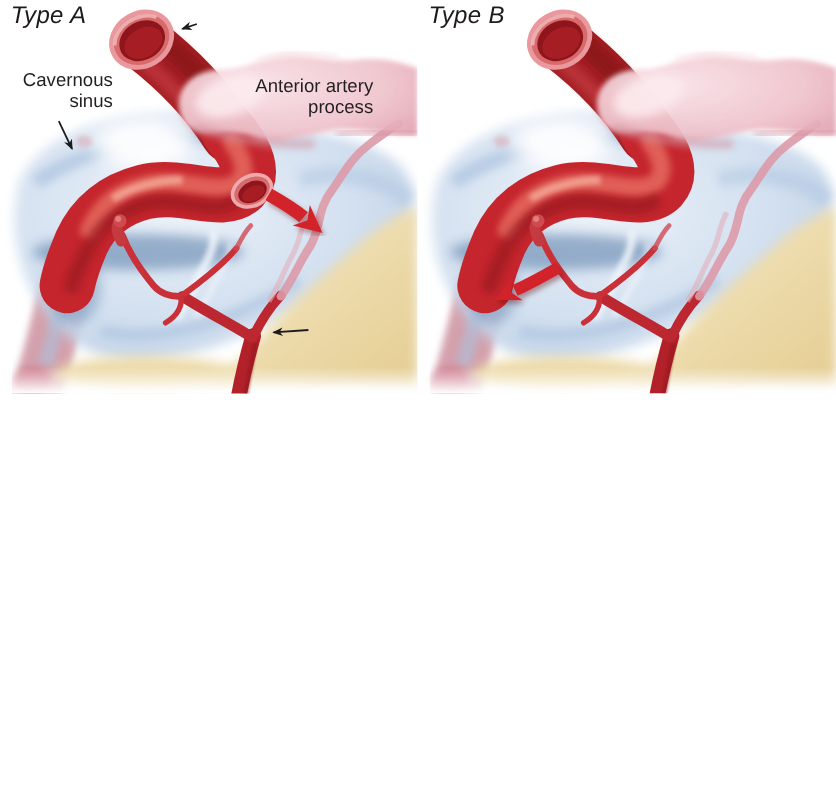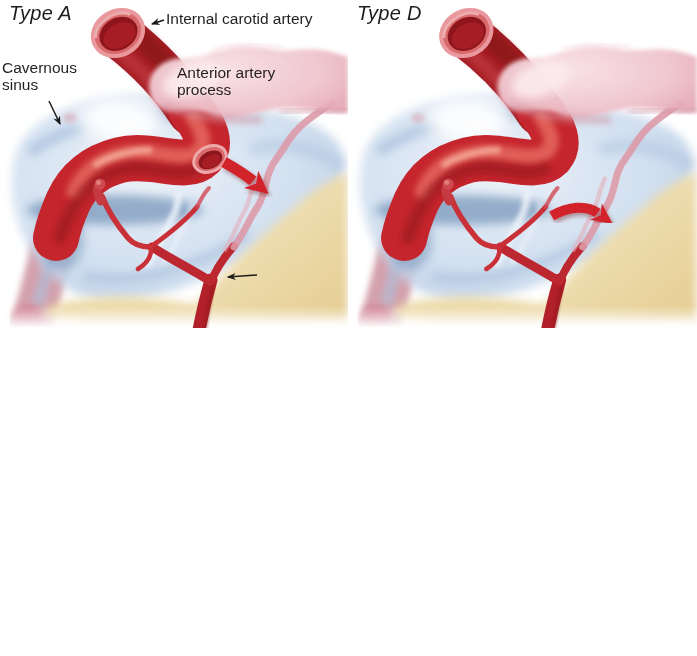--- a/index.html
+++ b/index.html
@@ -4,21 +4,21 @@
 <style>
   html,body{margin:0;padding:0;background:#ffffff;}
   body{width:697px;height:656px;font-family:"Liberation Sans",sans-serif;}
   .figure{position:relative;width:697px;height:656px;display:grid;
           grid-template-columns:348px 349px;grid-template-rows:328px 328px;background:#fff;}
   .panel{position:relative;overflow:hidden;background:#fff;}
   .panel svg.art{position:absolute;left:0;top:0;width:100%;height:100%;display:block;}
   .ptitle{position:absolute;left:9px;top:2px;font-size:20px;font-style:italic;
           color:#1e1a1b;letter-spacing:.3px;}
   .lbl{position:absolute;font-size:15.5px;line-height:17px;color:#231f20;
-       white-space:pre-line;text-align:left;}
+       white-space:pre-line;text-align:right;}
   .lbl.left{text-align:left;white-space:nowrap;}
   .defs-holder{position:absolute;width:0;height:0;overflow:hidden;}
 </style>
 </head>
 <body>
 
 <svg class="defs-holder" aria-hidden="true">
   <defs>
     <radialGradient id="gSinus" cx="40%" cy="38%" r="80%">
       <stop offset="0" stop-color="#eaf1f8"></stop>
@@ -167,32 +167,31 @@
       <g filter="url(#dsh)">
         <path d="M224,162 C238,170 247,176 253,181" stroke="#d2232b" stroke-width="11" fill="none" marker-end="url(#mRed)"></path>
       </g>
       <g stroke="#1c1c1c" stroke-width="1.5" fill="none">
         <path d="M164,20 L152,24" marker-end="url(#mBlk)"></path>
         <path d="M49,101 L60,124" marker-end="url(#mBlk)"></path>
         <path d="M257,275 L228,277" marker-end="url(#mBlk)"></path>
       </g>
     </svg>
     <div class="ptitle">Type A</div>
-    <div class="lbl left" style="left:166px;top:10px;">Internal carotid artery</div>
     <div class="lbl" style="left:2px;top:59px;width:92px;">Cavernous
 sinus</div>
     <div class="lbl" style="left:177px;top:64px;width:134px;">Anterior artery
 process</div>
   </section>
 
-
-
   <section class="panel">
     <svg class="art" viewBox="0 0 348 328" preserveAspectRatio="none">
       <use href="#anatomy"></use>
       <g filter="url(#dsh)">
-        <path d="M203,216 C220,206 238,205 249,213" stroke="#d2232b" stroke-width="10" fill="none" marker-end="url(#mRed)"></path>
+        <path d="M117,223 C103,231 92,237 81,242" stroke="#d2232b" stroke-width="10" fill="none" marker-end="url(#mRed)"></path>
       </g>
     </svg>
-    <div class="ptitle">Type D</div>
+    <div class="ptitle">Type B</div>
   </section>
+
+
 
 </div>
 
 </body></html>

